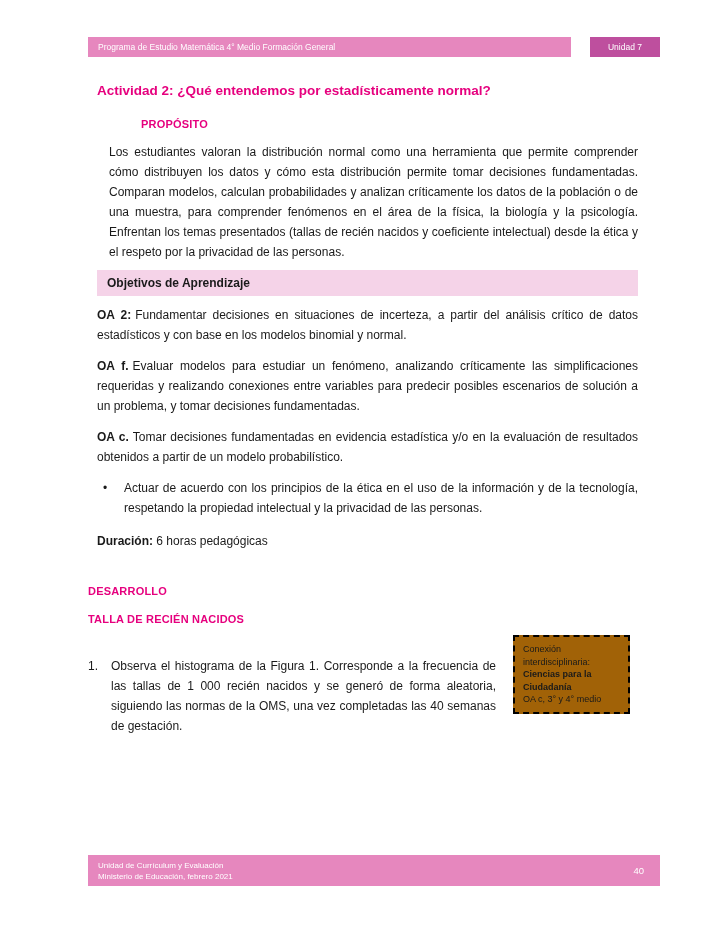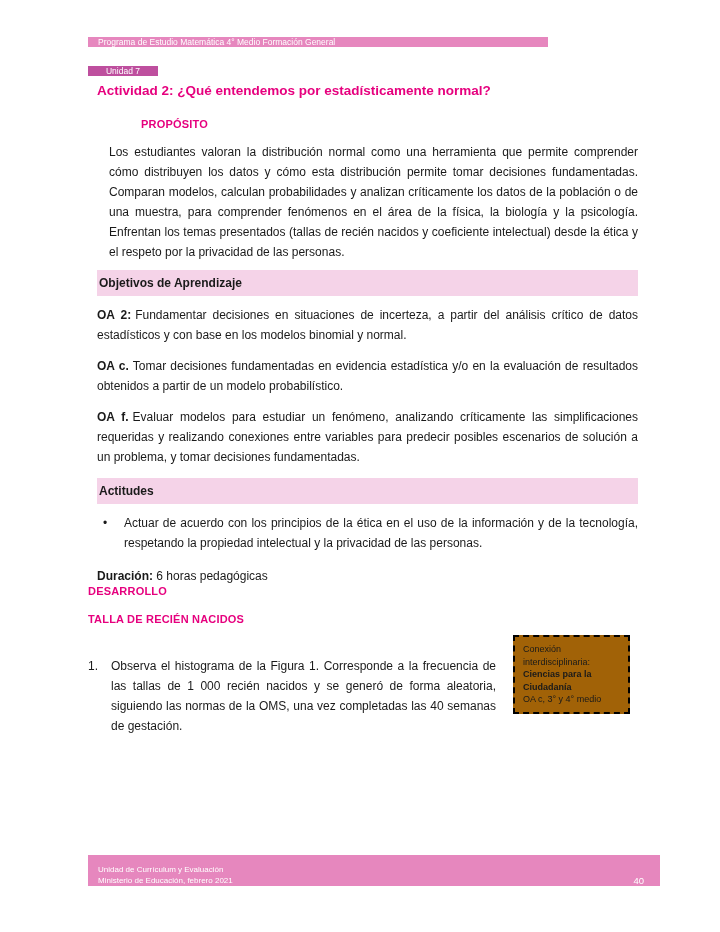--- a/index.html
+++ b/index.html
@@ -7,31 +7,31 @@
   .page {
     position: relative;
     width: 720px;
     height: 932px;
     background: #ffffff;
     font-family: "Liberation Sans", sans-serif;
     color: #1a1a1a;
     overflow: hidden;
   }
   
-  .header { position: absolute; left: 88px; top: 37px; width: 460px; height: 20px; display: flex; gap: 19px; flex-direction: column; }
+  .header { position: absolute; left: 88px; top: 37px; width: 572px; height: 20px; display: flex; gap: 19px; }
   .header-bar { flex: 1; background: #E687BE; color: #fff; font-size: 8.5px; display: flex; align-items: center; padding: 0 10px; }
   .header-badge { width: 70px; background: #BE4F9E; color: #fff; font-size: 8.5px; display: flex; align-items: center; justify-content: center; }
   
   .content { position: absolute; left: 97px; top: 82px; width: 541px; }
   .activity-title { color: #E6007E; font-size: 13.5px; font-weight: bold; line-height: 17px; margin-bottom: 19px; }
   .mag-heading { color: #E6007E; font-size: 11px; font-weight: bold; letter-spacing: 0.2px; line-height: 13px; }
   .proposito-heading { margin-bottom: 11px; padding-left: 44px; }
   .body-text { font-size: 12px; line-height: 20px; text-align: justify; }
   .proposito-body { margin-bottom: 3px; margin-left: 12px; }
-  .banner { background: #F5D3E8; padding: 6px 2px; font-weight: bold; font-size: 12px; margin: 8px 0 9px; }
+  .banner { background: #F5D3E8; padding: 6px 10px; font-weight: bold; font-size: 12px; margin: 8px 0 9px; }
   .oa-para { margin-bottom: 11px; }
   .bold { font-weight: bold; }
   .oa-label { font-weight: bold; margin-right: 4px; }
   .bullet-row { display: flex; margin-top: 4px; }
   .bullet-marker { width: 27px; padding-left: 6px; font-size: 12px; line-height: 20px; }
   .bullet-text { flex: 1; }
   .duration { margin-top: 15px; font-size: 12px; line-height: 17px; }
   
   .lower { position: absolute; left: 88px; top: 585px; width: 541px; }
   .desarrollo-heading { margin-bottom: 15px; }
@@ -43,21 +43,21 @@
   .connection-box {
     position: absolute; left: 513px; top: 635px; width: 117px;
     border: 2px dashed #000; padding: 6px 8px;
     font-size: 9px; line-height: 12.5px; background: #a16207;
   }
   .connection-box span { display: block; }
   
   .footer {
     position: absolute; left: 88px; top: 855px; width: 572px; height: 31px;
     background: #E687BE; color: #fff;
-    display: flex; align-items: flex-end; justify-content: space-between;
+    display: flex; align-items: center; justify-content: space-between;
     padding: 0 16px 0 10px;
   }
   .footer-left { font-size: 8px; line-height: 11px; }
   .footer-page { font-size: 9.5px; }
 </style>
 </head>
 <body>
 
 <div class="page">
 
@@ -77,29 +77,26 @@
     <p class="body-text proposito-body">Los estudiantes valoran la distribución normal como una herramienta que permite comprender cómo distribuyen los datos y cómo esta distribución permite tomar decisiones fundamentadas. Comparan modelos, calculan probabilidades y analizan críticamente los datos de la población o de una muestra, para comprender fenómenos en el área de la física, la biología y la psicología. Enfrentan los temas presentados (tallas de recién nacidos y coeficiente intelectual) desde la ética y el respeto por la privacidad de las personas.</p>
 
     <div class="banner">
       <span>Objetivos de Aprendizaje</span>
     </div>
 
     <p class="body-text oa-para">
       <span class="oa-label">OA 2:</span><span>Fundamentar decisiones en situaciones de incerteza, a partir del análisis crítico de datos estadísticos y con base en los modelos binomial y normal.</span>
     </p>
     <p class="body-text oa-para">
+      <span class="oa-label">OA f.</span><span>Evaluar modelos para estudiar un fenómeno, analizando críticamente las simplificaciones requeridas y realizando conexiones entre variables para predecir posibles escenarios de solución a un problema, y tomar decisiones fundamentadas.</span>
+    </p>
+    <p class="body-text oa-para">
       <span class="oa-label">OA c.</span><span>Tomar decisiones fundamentadas en evidencia estadística y/o en la evaluación de resultados obtenidos a partir de un modelo probabilístico.</span>
     </p>
-    <p class="body-text oa-para">
-      <span class="oa-label">OA f.</span><span>Evaluar modelos para estudiar un fenómeno, analizando críticamente las simplificaciones requeridas y realizando conexiones entre variables para predecir posibles escenarios de solución a un problema, y tomar decisiones fundamentadas.</span>
-    </p>
 
-    <div class="banner">
-      <span>Actitudes</span>
-    </div>
 
     <div class="bullet-row">
       <span class="bullet-marker">•</span>
       <p class="body-text bullet-text">Actuar de acuerdo con los principios de la ética en el uso de la información y de la tecnología, respetando la propiedad intelectual y la privacidad de las personas.</p>
     </div>
 
     <p class="duration">
       <span class="bold">Duración:</span><span> 6 horas pedagógicas</span>
     </p>
   </div>

